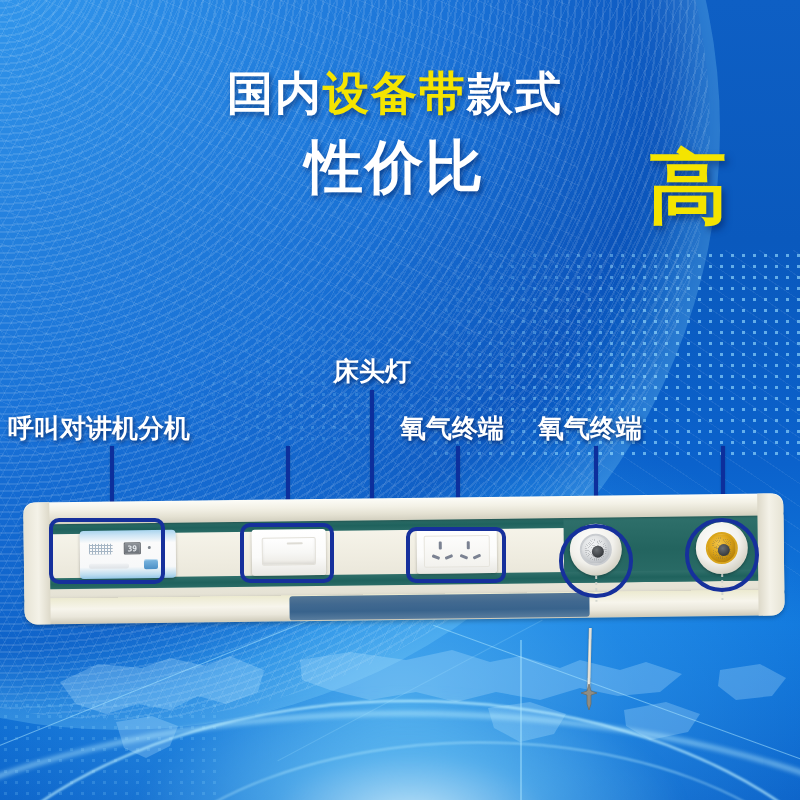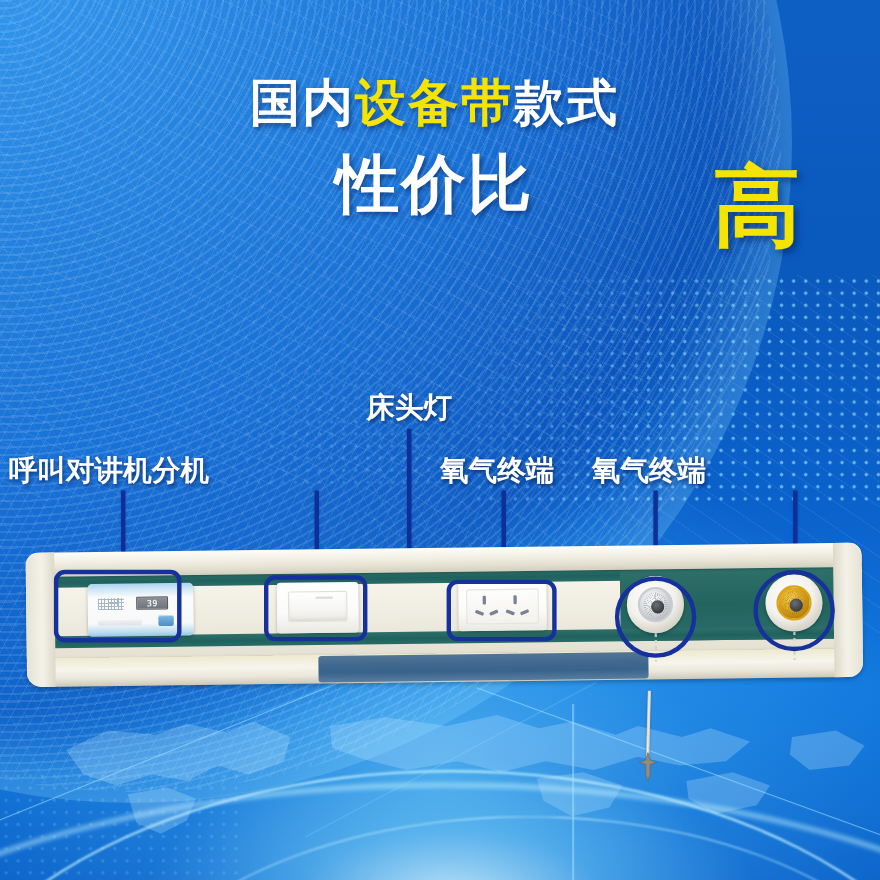--- a/index.html
+++ b/index.html
@@ -196,21 +196,21 @@
     background:linear-gradient(180deg,#a8d4ee 0%,#cde5f5 10%,#fbfbfb 26%,#f7f8f9 76%,#bcdcef 92%,#93c6e6 100%);
     box-shadow:0 1px 3px rgba(0,0,0,.30);
   }
   .ic-speaker{
     position:absolute; left:9px; top:13px; width:24px; height:11px;
     background:repeating-linear-gradient(90deg,#8aa0b4 0 1px,rgba(0,0,0,0) 1px 3px),
                repeating-linear-gradient(0deg,#8aa0b4 0 1px,rgba(0,0,0,0) 1px 3px);
     opacity:.75; border-radius:2px;
   }
   .ic-display{
-    position:absolute; left:44px; top:12px; width:29px; height:12px;
+    position:absolute; left:44px; top:12px; width:17px; height:12px;
     background:linear-gradient(180deg,#8c9197 0%,#6e747b 100%);
     border:1px solid #565b61; border-radius:1px;
     color:#e9edf1; font-size:8px; font-weight:700; line-height:11px;
     text-align:center; font-family:"DejaVu Sans Mono","Liberation Mono",monospace;
   }
   .ic-dot{ position:absolute; left:68px; top:16px; width:3px; height:3px; border-radius:50%; background:#7d848c; }
   .ic-btn{
     position:absolute; left:64px; top:29px; width:14px; height:10px;
     background:linear-gradient(180deg,#7fb9e2 0%,#4b8fc6 100%);
     border-radius:2px; box-shadow:inset 0 1px 0 rgba(255,255,255,.5);

